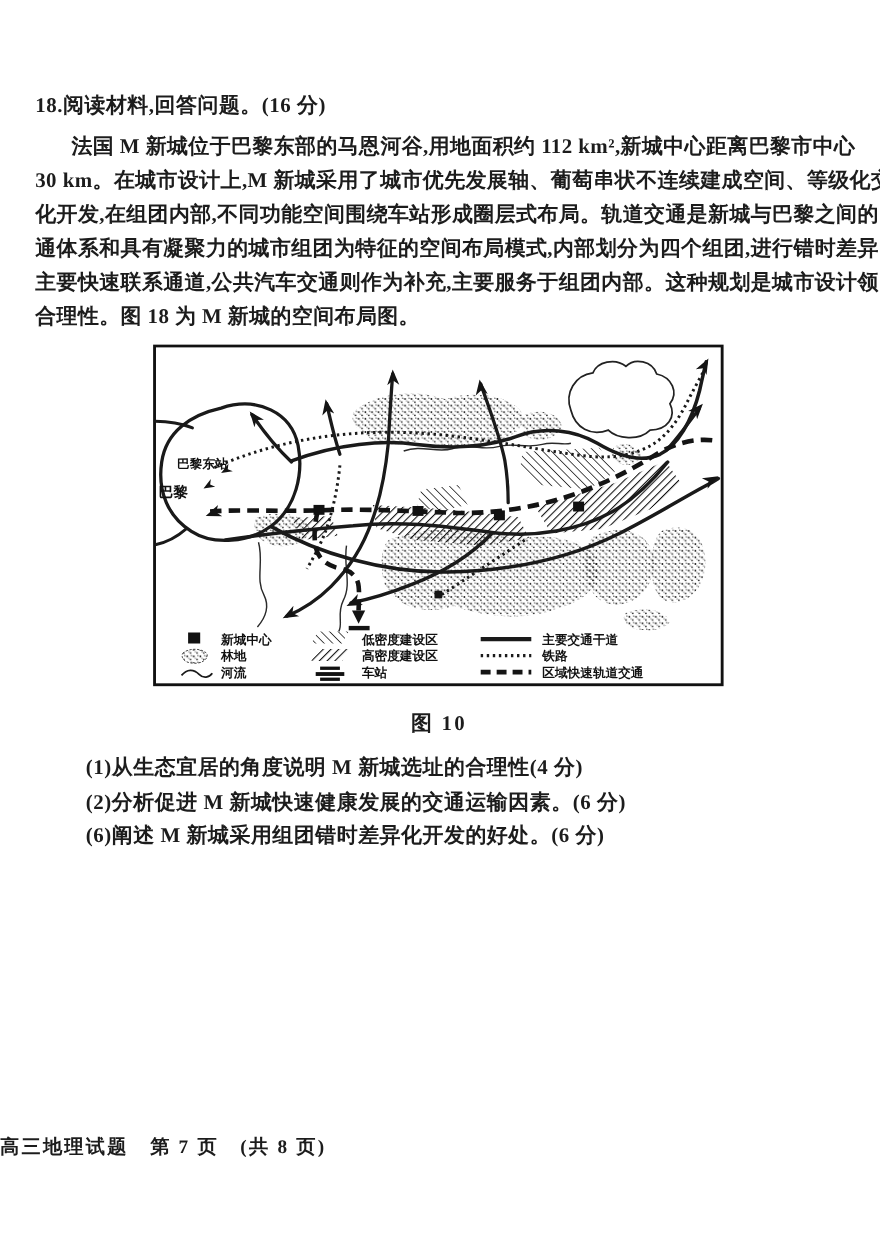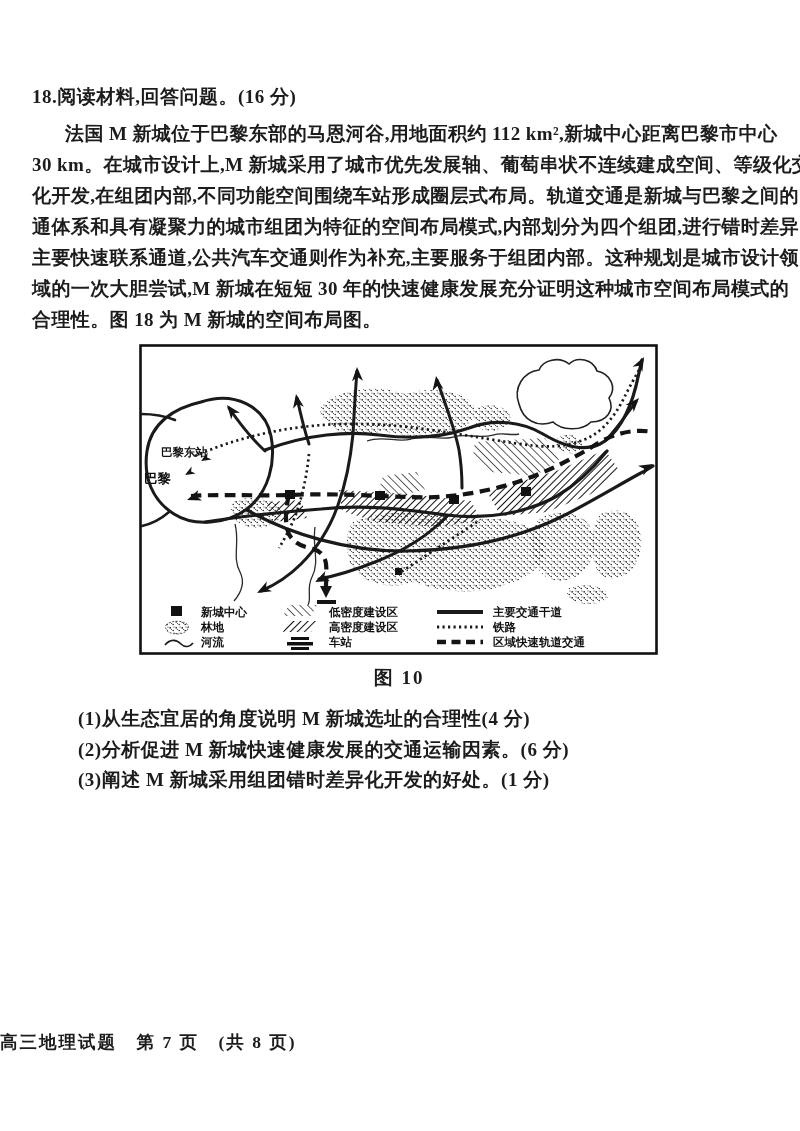--- a/index.html
+++ b/index.html
@@ -17,21 +17,21 @@
   .para{margin-top:8px;font-size:19px;font-weight:600;}
   .para .jline{
     line-height:31px;white-space:nowrap;
     text-align:justify;text-align-last:justify;text-justify:inter-character;
     letter-spacing:.4px;
   }
   .para .jline.first{text-indent:33px;}
   .para .lastline{line-height:31px;letter-spacing:.4px;}
   .figwrap{width:520px;margin:9px auto 0 auto;}
   .figwrap svg{display:block;}
-  .figcaption{text-align:center;font-size:19px;font-weight:700;margin-top:9px;letter-spacing:2px;}
+  .figcaption{text-align:center;font-size:19px;font-weight:700;margin-top:20px;letter-spacing:2px;}
   .questions{margin:13px 0 0 46px;font-size:19px;font-weight:600;}
   .questions .qline{line-height:30.5px;letter-spacing:.5px;}
   .footer{
     position:absolute;left:0;top:1030px;width:800px;
     text-align:left;font-size:17.5px;font-weight:600;letter-spacing:2px;
   }
   .road{fill:none;stroke:#1a1a1a;stroke-linecap:round;}
   .rail{fill:none;stroke:#1a1a1a;stroke-dasharray:2.2 3.3;}
   .rer{fill:none;stroke:#141414;stroke-dasharray:10.5 6.5;}
   .river{fill:none;stroke:#2a2a2a;stroke-width:1.3;}
@@ -44,21 +44,20 @@
   <div class="content">
 
     <div class="qhead">18.阅读材料,回答问题。(16 分)</div>
 
     <div class="para">
       <div class="jline first">法国 M 新城位于巴黎东部的马恩河谷,用地面积约 112 km²,新城中心距离巴黎市中心</div>
       <div class="jline">30 km。在城市设计上,M 新城采用了城市优先发展轴、葡萄串状不连续建成空间、等级化交</div>
       <div class="jline">化开发,在组团内部,不同功能空间围绕车站形成圈层式布局。轨道交通是新城与巴黎之间的</div>
       <div class="jline">通体系和具有凝聚力的城市组团为特征的空间布局模式,内部划分为四个组团,进行错时差异</div>
       <div class="jline">主要快速联系通道,公共汽车交通则作为补充,主要服务于组团内部。这种规划是城市设计领</div>
-      <div class="jline">域的一次大胆尝试,M 新城在短短 30 年的快速健康发展充分证明这种城市空间布局模式的</div>
       <div class="lastline">合理性。图 18 为 M 新城的空间布局图。</div>
     </div>
 
     <div class="figwrap">
       <svg width="520" height="312" viewBox="0 0 520 312">
         <defs>
           <pattern id="stip" width="6" height="6" patternUnits="userSpaceOnUse">
             <circle cx="1.2" cy="1.8" r="0.85" fill="#1a1a1a"></circle>
             <circle cx="4.2" cy="4.6" r="0.75" fill="#1a1a1a"></circle>
             <circle cx="5" cy="1" r="0.55" fill="#1a1a1a"></circle>
@@ -207,19 +206,19 @@
           </g>
         </g>
       </svg>
     </div>
 
     <div class="figcaption">图 10</div>
 
     <div class="questions">
       <div class="qline">(1)从生态宜居的角度说明 M 新城选址的合理性(4 分)</div>
       <div class="qline">(2)分析促进 M 新城快速健康发展的交通运输因素。(6 分)</div>
-      <div class="qline">(3)阐述 M 新城采用组团错时差异化开发的好处。(1 分)</div>
+      <div class="qline">(6)阐述 M 新城采用组团错时差异化开发的好处。(6 分)</div>
     </div>
 
   </div>
 
   <div class="footer">高三地理试题　第 7 页　(共 8 页)</div>
 </div>
 
 </body></html>

